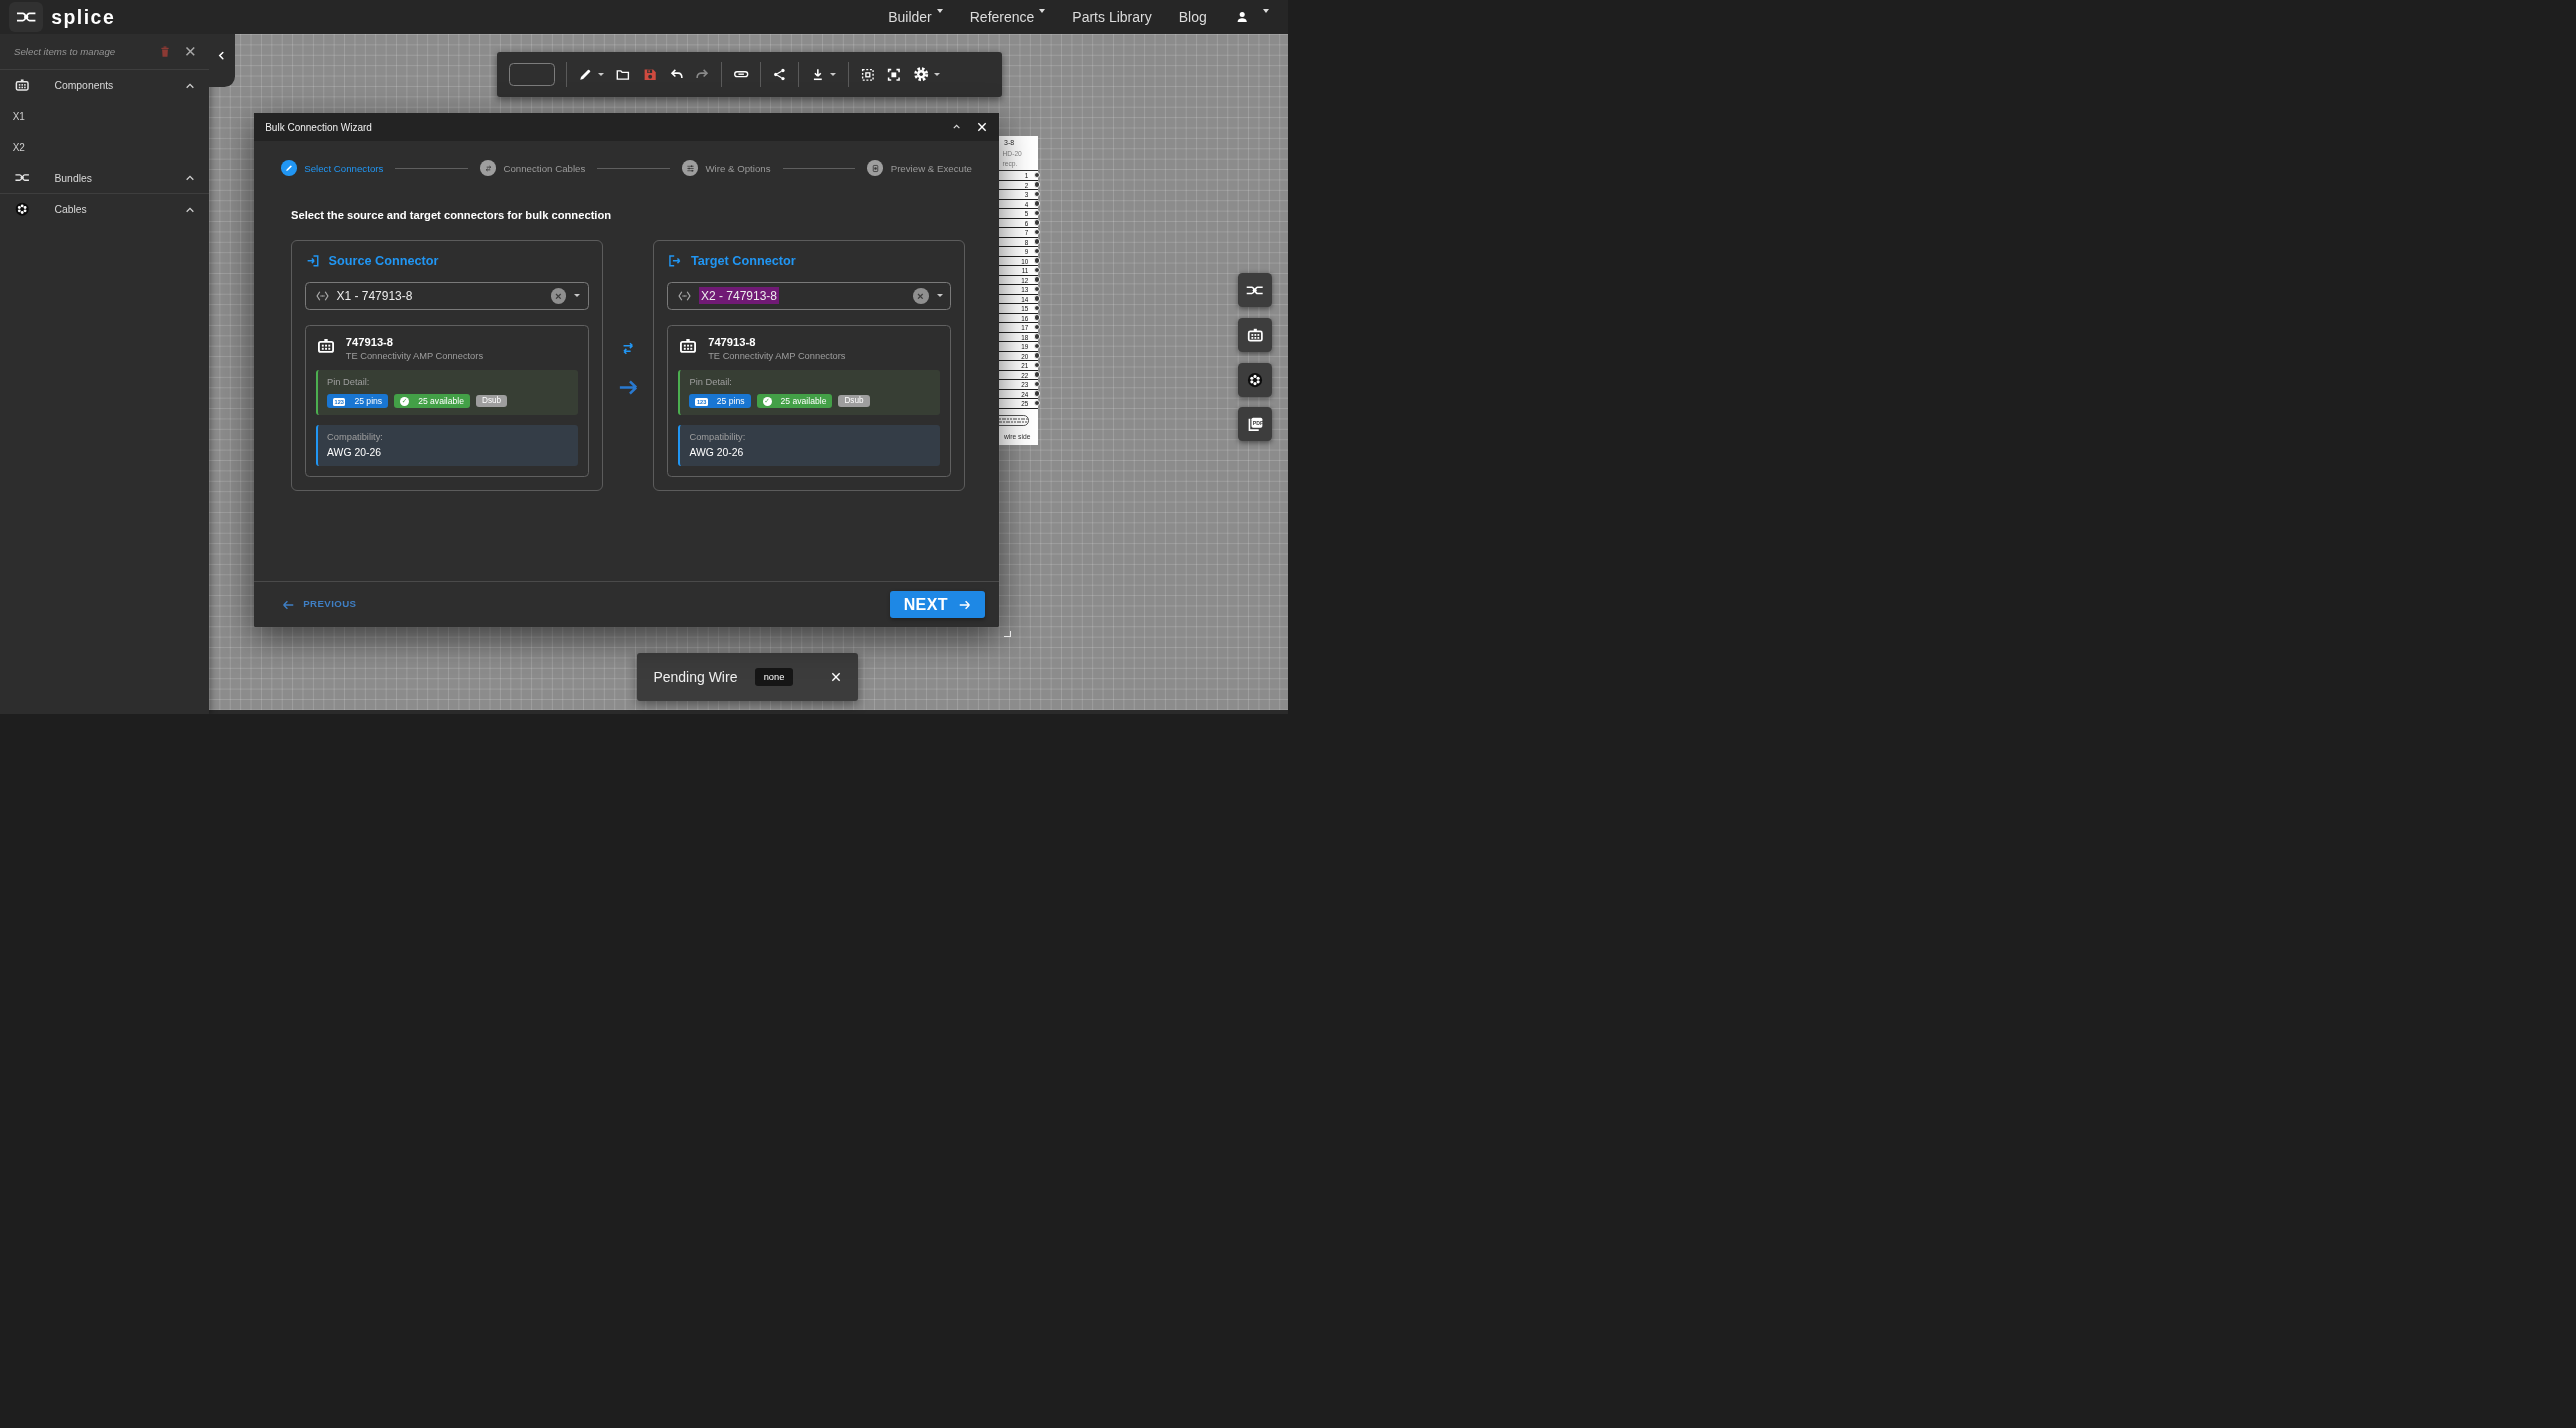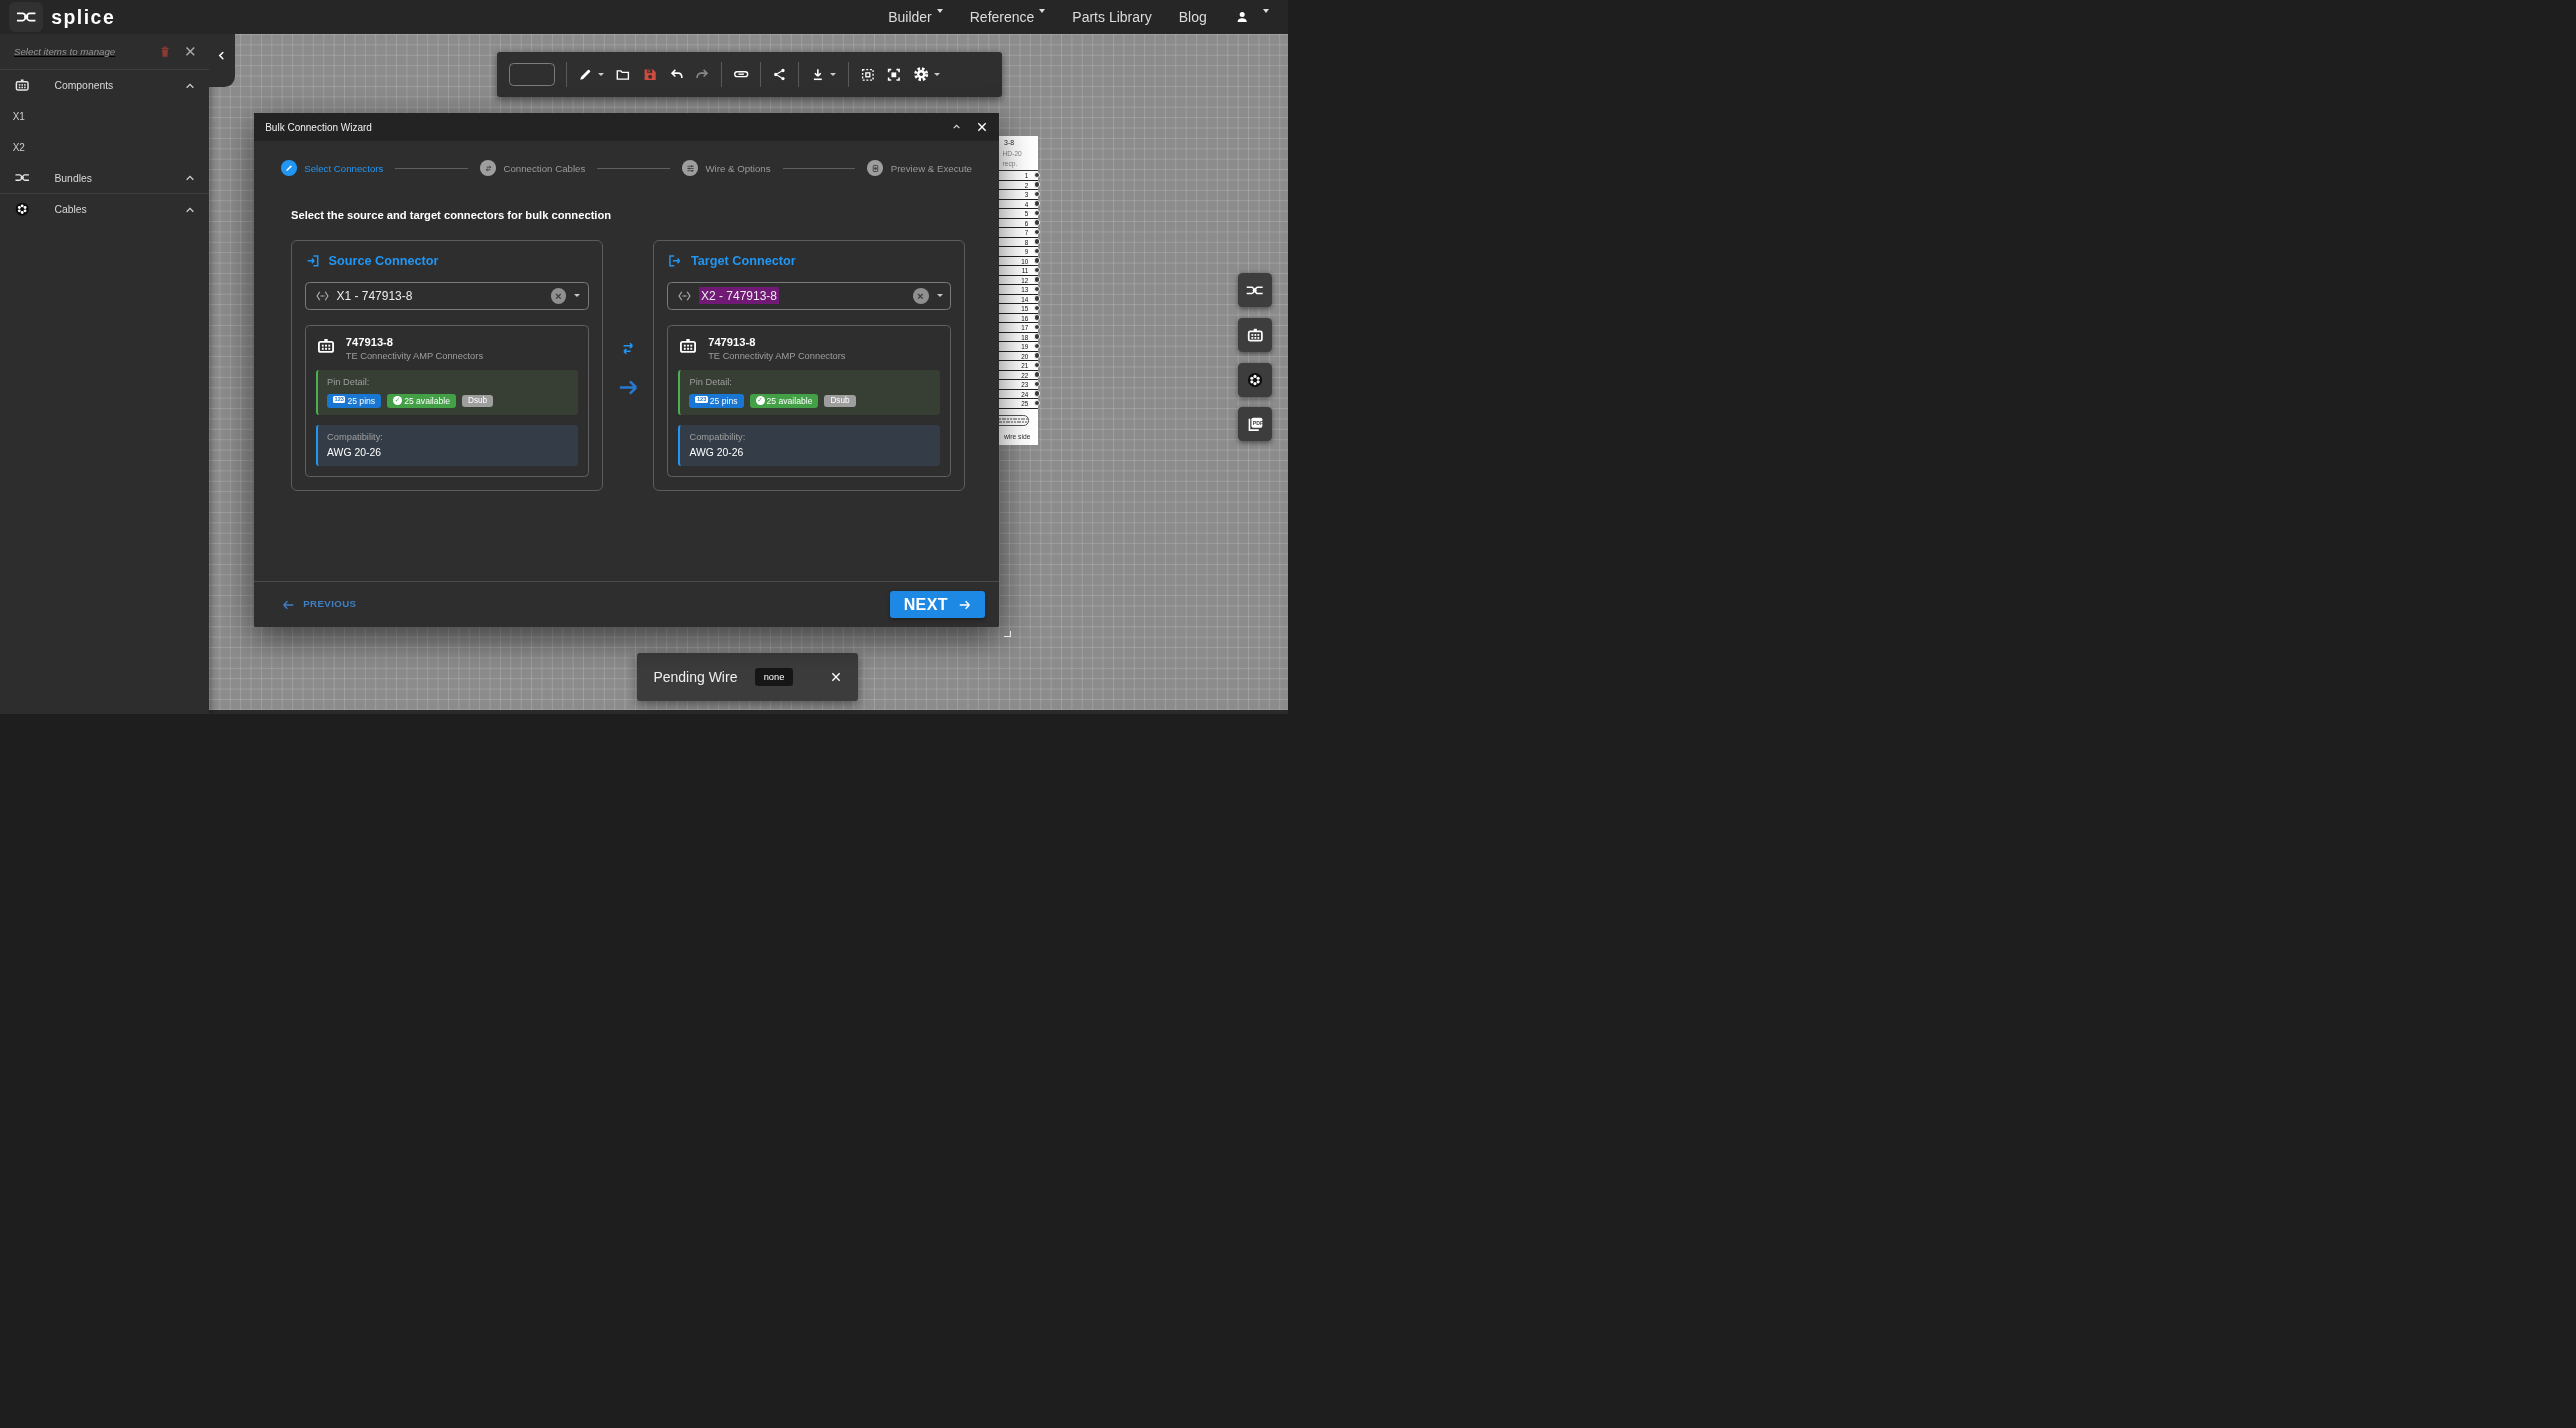--- a/index.html
+++ b/index.html
@@ -12,21 +12,21 @@
   .brand { display:flex; align-items:center; gap:8.2px; }
   .logo-tile { width:34px; height:30px; background:#313131; border-radius:6px; display:flex; align-items:center; justify-content:center; }
   .wordmark { color:#fff; font-size:19.4px; font-weight:bold; letter-spacing:1.5px; }
   .topnav { margin-left:auto; display:flex; align-items:center; gap:27px; }
   .navitem { display:flex; align-items:flex-start; gap:5px; color:#dcdcdc; font-size:14px; cursor:pointer; }
   .caret { width:0; height:0; border-left:3.7px solid transparent; border-right:3.7px solid transparent; border-top:4.5px solid #dcdcdc; }
   .caret.sm { border-left-width:3px; border-right-width:3px; border-top-width:3.7px; border-top-color:#c9c9c9; }
 
   
   .sidebar { position:absolute; left:0; top:34px; width:209px; height:680px; background:#2d2d2d; z-index:40; box-shadow:2.2px 0 6px rgba(0,0,0,.35); }
-  .manage-row { height:36px; display:flex; align-items:center; padding:0 12.7px 0 14px; border-bottom:0.7px solid #3e3e3e;text-decoration:underline; }
+  .manage-row { height:36px; display:flex; align-items:center; padding:0 12.7px 0 14px; border-bottom:0.7px solid #3e3e3e; }
   .manage-ph { color:#949494; font-size:9.7px; font-style:italic; flex:1; }
   .manage-row svg { cursor:pointer; }
   .side-row { height:31px; display:flex; align-items:center; padding:0 12.7px 0 14px; }
   .side-row .sicon { width:16.4px; display:flex; justify-content:center; margin-right:24px; }
   .side-row .slabel { color:#d8d8d8; font-size:10.4px; flex:1; }
   .side-item { height:31px; display:flex; align-items:center; padding-left:12.7px; color:#cfcfcf; font-size:10px; cursor:pointer; }
   .side-div { border-bottom:0.7px solid #3e3e3e; }
   .collapse-tab { position:absolute; left:209px; top:34px; width:26px; height:53px; background:#2d2d2d; border-radius:0 0 10.4px 0; z-index:41; display:flex; justify-content:center; padding-top:16.4px; cursor:pointer; }
 
   
@@ -75,21 +75,21 @@
 
   .part-info { margin-top:15px; border:0.7px solid #606060; border-radius:4.5px; padding:9.7px 10.4px 10.4px; }
   .part-head { display:flex; gap:9.7px; }
   .part-name { color:#fff; font-size:11.2px; font-weight:bold; }
   .part-mfr { color:#9e9e9e; font-size:9.3px; margin-top:3px; }
   .info-block { margin-top:9.7px; border-radius:3px; padding:6.7px 9px 7.5px; }
   .info-block.pins { border-left:2.2px solid #4caf50; background:rgba(105,150,90,.16); }
   .info-block.compat { border-left:2.2px solid #2196f3; background:#343d47; }
   .block-label { color:#9f9f9f; font-size:9.3px; }
   .badges { display:flex; align-items:center; gap:6px; margin-top:6.7px; }
-  .pill { display:flex; align-items:flex-start; gap:2px; color:#fff; font-size:8.6px; border-radius:3px; padding:2.2px 6px; }
+  .pill { display:flex; align-items:flex-end; gap:9px; color:#fff; font-size:8.6px; border-radius:3px; padding:2.2px 6px; }
   .pill.blue { background:#1976d2; }
   .pill.green { background:#43a047; }
   .pill.gray { background:#9e9e9e; font-size:8.2px; padding:1.5px 6px; }
   .mini123 { background:#fff; color:#1976d2; font-size:5.6px; font-weight:bold; border-radius:1.5px; padding:0.7px 1.5px; }
   .checkcircle { width:9px; height:9px; background:#fff; color:#43a047; border-radius:50%; font-size:6.7px; font-weight:bold; display:flex; align-items:center; justify-content:center; }
   .compat-val { color:#fff; font-size:10.4px; margin-top:5.2px; }
 
   .mid-arrows { display:flex; flex-direction:column; align-items:center; justify-content:center; gap:19.4px; width:60px; align-self:stretch; padding-top:7.5px; }
 
   .modal-foot { flex:0 0 auto; height:46px; border-top:0.7px solid #4a4a4a; display:flex; align-items:center; padding:0 14px 0 27px; position:relative; }

